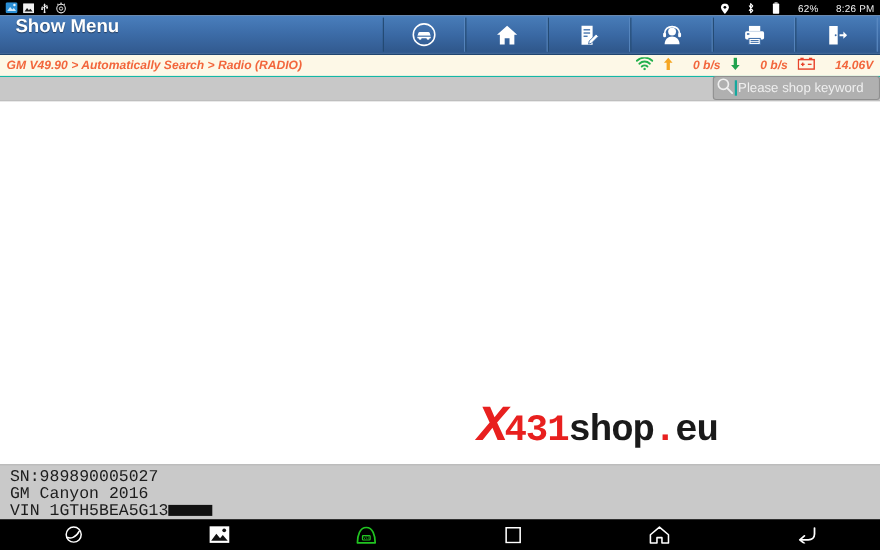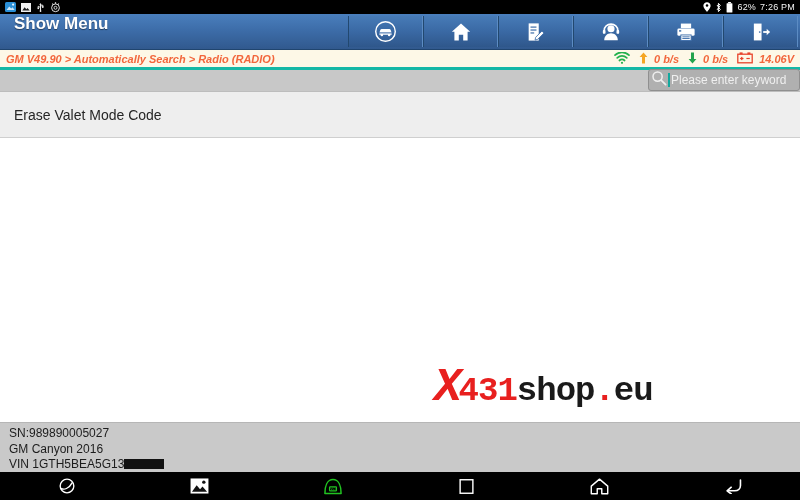--- a/index.html
+++ b/index.html
@@ -11,21 +11,21 @@
   }
   .screen { position:relative; width:800px; height:500px; overflow:hidden; }
 
   
   .statusbar {
     position:absolute; left:0; top:0; width:800px; height:14px;
     background:#000; display:flex; align-items:center;
     padding:0 5px; color:#fff;
   }
   .sb-left { display:flex; align-items:center; gap:5px; }
-  .sb-right { margin-left:auto; display:flex; align-items:center; gap:4px; font-size:9px; }
+  .sb-right { margin-left:auto; display:flex; align-items:flex-end; gap:16px; font-size:9px; }
   .sb-ico { display:block; line-height:0; }
   .sb-txt { font-size:9px; color:#f2f2f2; letter-spacing:.2px; }
 
   
   .titlebar {
     position:absolute; left:0; top:14px; width:800px; height:36px;
     background:linear-gradient(to bottom,#4a7fbd 0%,#3d6da9 45%,#31598e 100%);
     border-bottom:1px solid #20456f;
     display:flex; align-items:flex-start;
   }
@@ -40,28 +40,28 @@
     background:linear-gradient(to bottom,#477bb7 0%,#3a69a4 50%,#2f578b 100%);
     border-left:1px solid #22486f; border-right:1px solid #5c8cc4;
     display:flex; align-items:center; justify-content:center;
   }
   .tbtn svg { display:block; }
 
   
   .breadcrumbbar {
     position:absolute; left:0; top:50px; width:800px; height:20px;
     background:#fdf8e7; display:flex; align-items:center;
-    border-bottom:3px solid #14b8a6;
+    border-bottom:1px solid #14b8a6;
   }
   .crumb {
     font-size:11px; color:#f2663c; font-style:italic; font-weight:bold;
     padding-left:6px; white-space:nowrap;
   }
   .netinfo { margin-left:auto; display:flex; align-items:center; gap:9px; padding-right:6px; }
-  .net-item { display:flex; align-items:center; gap:6px;text-align:center; }
+  .net-item { display:flex; align-items:center; gap:18px;text-align:center; }
   .net-txt { font-size:11px; color:#f2663c; font-style:italic; font-weight:bold; }
 
   
   .graystrip {
     position:absolute; left:0; top:70px; width:800px; height:22px;
     background:#c8c8c8; border-bottom:1px solid #bdbdbd;
   }
   .searchbox {
     position:absolute; right:0px; top:69px; width:152px; height:22px;
     background:#b0b0b0; border:1px solid #8f8f8f; border-radius:3px;
@@ -96,21 +96,21 @@
   .wm-shop { color:#1a1a1a; }
   .wm-dot { color:#e8201f; }
   .wm-eu { color:#1a1a1a; }
 
   
   .infopanel {
     position:absolute; left:0; top:422px; width:800px; height:50px;
     background:#c9c9c9; border-top:1px solid #b6b6b6;
     padding:3px 0 0 9px;
   }
-  .infoline { font-size:12px; color:#1c1c1c; line-height:15.5px; white-space:nowrap; }
+  .infoline { font-size:15px; color:#1c1c1c; line-height:15.5px; white-space:nowrap;font-family:Liberation Mono, monospace; }
   .redaction {
     display:inline-block; width:40px; height:10px; background:#111;
     vertical-align:-1px; margin-left:0px;
   }
 
   
   .navbar {
     position:absolute; left:0; top:472px; width:800px; height:28px;
     background:#000; display:flex; align-items:center;
   }
@@ -170,21 +170,21 @@
             <path d="M2 3 L5.3 7.6 L3.4 9.6 L3.4 1.3 L5.3 3.3 L2 7.9" stroke="#fff" stroke-width="1" fill="none" stroke-linejoin="round"></path>
           </svg>
       </span>
       <span class="sb-ico">
         <svg width="7" height="11" viewBox="0 0 7 11">
             <rect x="2.1" y="0" width="2.8" height="1.2" fill="#fff"></rect>
             <rect x="0.6" y="1.2" width="5.8" height="9.3" rx="0.6" fill="#fff"></rect>
           </svg>
       </span>
       <span class="sb-txt">62%</span>
-      <span class="sb-txt">7:26 PM</span>
+      <span class="sb-txt">8:26 PM</span>
     </div>
   </div>
 
   <div class="titlebar">
     <div class="title-text">Show Menu</div>
     <div class="toolbar">
 
       <div class="tbtn">
         <span>
           <svg width="23" height="23" viewBox="0 0 24 24">
@@ -303,28 +303,25 @@
   <div class="graystrip"></div>
 
   <div class="searchbox">
     <span>
       <svg width="16" height="16" viewBox="0 0 16 16">
         <circle cx="6.6" cy="6.6" r="4.6" fill="none" stroke="#efefef" stroke-width="1.5"></circle>
         <path d="M10.1 10.1 L14.6 14.6" stroke="#efefef" stroke-width="1.7" stroke-linecap="round"></path>
       </svg>
     </span>
     <span class="caret"></span>
-    <span class="search-ph">Please enter keyword</span>
+    <span class="search-ph">Please shop keyword</span>
   </div>
 
   <div class="menulist">
 
-    <div class="menurow">
-      <span class="menulabel">Erase Valet Mode Code</span>
-    </div>
 
 
   </div>
 
   <div class="watermark">
     <span class="wm-x">X</span><span class="wm-num">431</span><span class="wm-shop">shop</span><span class="wm-dot">.</span><span class="wm-eu">eu</span>
   </div>
 
   <div class="infopanel">
     <div class="infoline">SN:989890005027</div>

